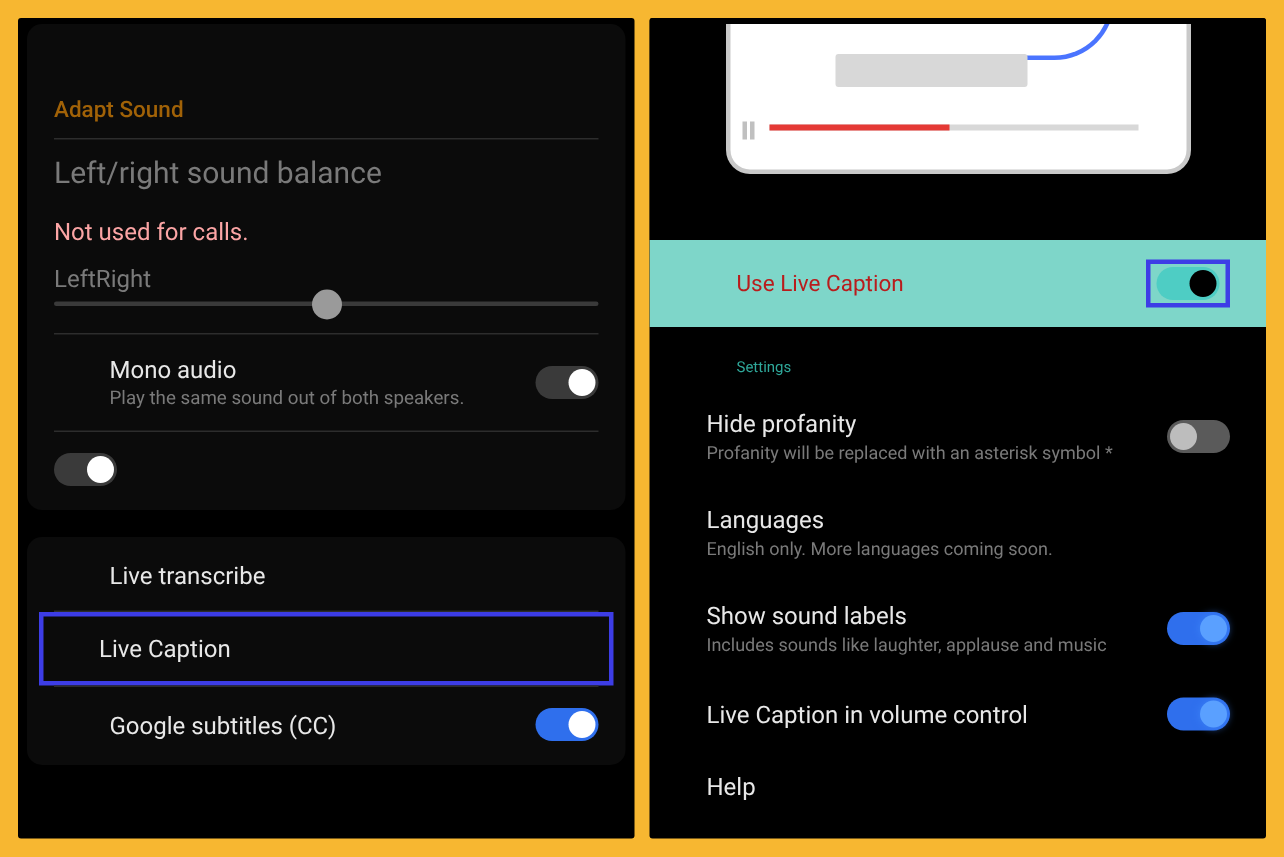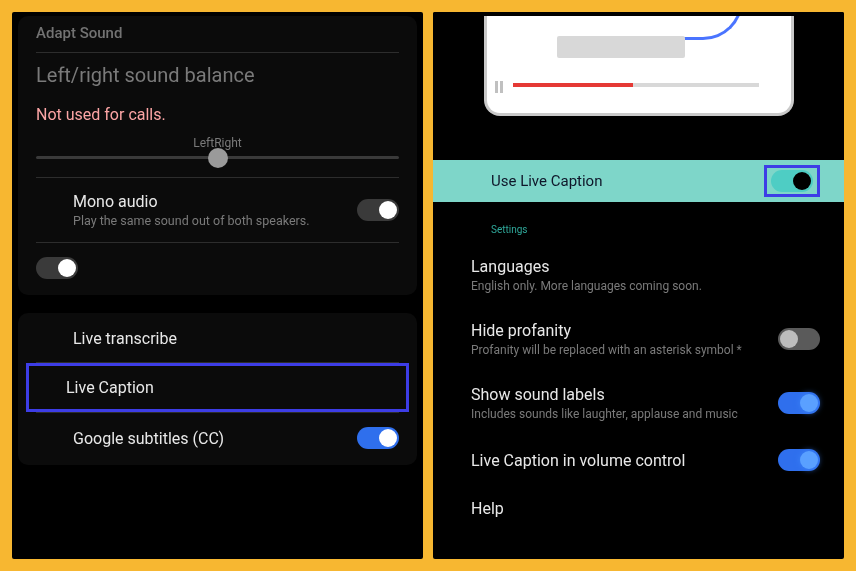--- a/index.html
+++ b/index.html
@@ -16,31 +16,31 @@
     background: #000;
     border-radius: 2px;
     overflow: hidden;
     color: #e8e8e8;
   }
   .panel-left { width: 412px; height: 547px; }
   .panel-right { width: 412px; height: 547px; position: relative; }
 
   
   .group { background: #0b0b0b; border-radius: 10px; margin: 4px 6px; padding: 2px 0; }
-  .truncated-top { color: #737373; font-size: 15px; padding: 6px 18px 10px; font-weight:500; }
+  .truncated-top { color: #a16207; font-size: 15px; padding: 6px 18px 10px; font-weight:500;margin-top:40px; }
   .divider { height: 1px; background: #2d2d2d; margin: 0 18px; }
   .row { padding: 14px 18px; display: flex; align-items: center; justify-content: space-between; }
   .row .texts { flex: 1; margin-left: 37px; }
   .row .title { font-size: 16px; color: #e8e8e8; }
   .row .sub { font-size: 12.5px; color: #7a7a7a; margin-top: 2px; }
   .balance-row { padding: 10px 18px 0; }
   .balance-title { font-size: 20px; color: #7a7a7a; }
   .balance-sub { font-size: 16px; color: #fca5a5; margin-top: 18px; }
   .slider-wrap { padding: 12px 18px 18px; }
-  .slider-labels { display: flex; justify-content: center; font-size: 12px; color: #7a7a7a; margin-bottom: 6px; }
+  .slider-labels { display: flex; justify-content: flex-start; font-size: 16px; color: #7a7a7a; margin-bottom: 6px; }
   .slider-track { position: relative; height: 3px; background: #3a3a3a; border-radius: 2px; }
   .slider-thumb { position: absolute; top: 50%; left: 50%; transform: translate(-50%,-50%); width: 20px; height: 20px; border-radius: 50%; background: #9a9a9a; }
 
   .toggle { width: 42px; height: 22px; border-radius: 12px; position: relative; flex-shrink:0;}
   .toggle .knob { position: absolute; top: 2px; width: 18px; height: 18px; border-radius: 50%; }
   .toggle-off { background: #3a3a3a; }
   .toggle-off .knob { right: 2px; background: #fff; }
   .toggle-on-blue { background: #2f6fed; }
   .toggle-on-blue .knob { right: 2px; background: #fff; }
   .toggle-on-blue2 { background: #2f6fed; }
@@ -78,24 +78,24 @@
     border-radius: 0 0 40px 0;
   }
   .caption-box { position:absolute; left:70px; top:20px; width:128px; height:22px; background:#d8d8d8; border-radius:2px;}
   .progress-line { position:absolute; left:26px; bottom:26px; height:4px; width:246px; background:#d8d8d8;}
   .progress-red { position:absolute; left:26px; bottom:26px; height:4px; width:120px; background:#e53935;}
   .play-bars { position:absolute; left:8px; bottom:20px; display:flex; gap:2px;}
   .play-bars span{ width:3px; height:12px; background:#c0c0c0;}
 
   .teal-row {
     background: #7ed6c9;
-    height: 42px;
+    height: 58px;
     display:flex; align-items:center; justify-content:space-between;
     padding: 0 24px 0 58px;
-    color:#0f172a;
+    color:#b91c1c;
     font-size:15px;
   }
   .teal-toggle-wrap { border:3px solid #3d3de6; padding:2px 4px; }
   .section-label { color:#2fa89a; font-size:10px; padding: 22px 0 8px 58px;}
   .r-row { padding: 14px 24px 14px 38px; display:flex; align-items:center; justify-content:space-between; }
   .r-row .texts{flex:1;}
   .r-row .title{ font-size:16px; color:#e8e8e8;}
   .r-row .sub{ font-size:12px; color:#7a7a7a; margin-top:3px;}
 </style>
 </head>
@@ -189,37 +189,37 @@
       <div class="toggle toggle-black">
           <div class="knob"></div>
         </div>
     </div>
   </div>
 
   <div class="section-label">Settings</div>
 
   <div class="r-row">
     <div class="texts">
+      <div class="title">Hide profanity</div>
+      <div class="sub">Profanity will be replaced with an asterisk symbol *</div>
+    </div>
+    <div class="toggle toggle-grey-off">
+        <div class="knob"></div>
+      </div>
+  </div>
+
+  <div class="r-row">
+    <div class="texts">
       <div class="title">Languages</div>
       <div class="sub">English only. More languages coming soon.</div>
     </div>
   </div>
 
   <div class="r-row">
     <div class="texts">
-      <div class="title">Hide profanity</div>
-      <div class="sub">Profanity will be replaced with an asterisk symbol *</div>
-    </div>
-    <div class="toggle toggle-grey-off">
-        <div class="knob"></div>
-      </div>
-  </div>
-
-  <div class="r-row">
-    <div class="texts">
       <div class="title">Show sound labels</div>
       <div class="sub">Includes sounds like laughter, applause and music</div>
     </div>
     <div class="toggle toggle-on-blue2">
         <div class="knob"></div>
       </div>
   </div>
 
   <div class="r-row">
     <div class="texts">

